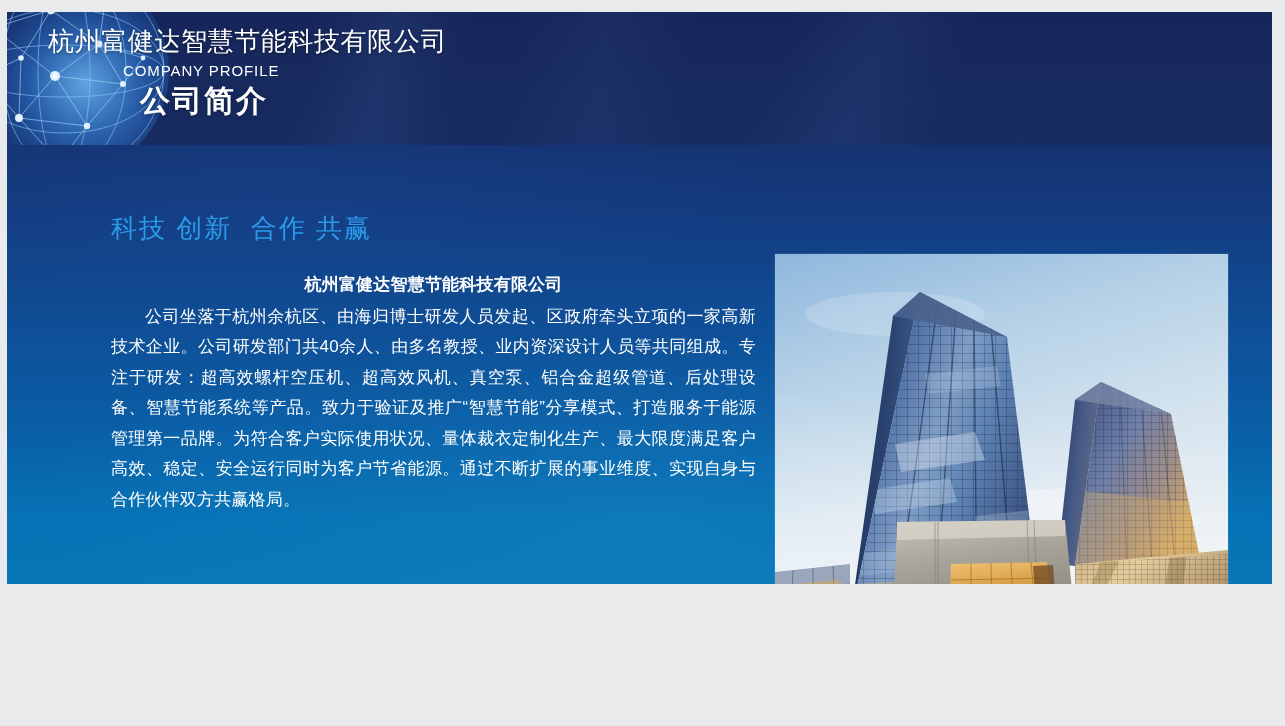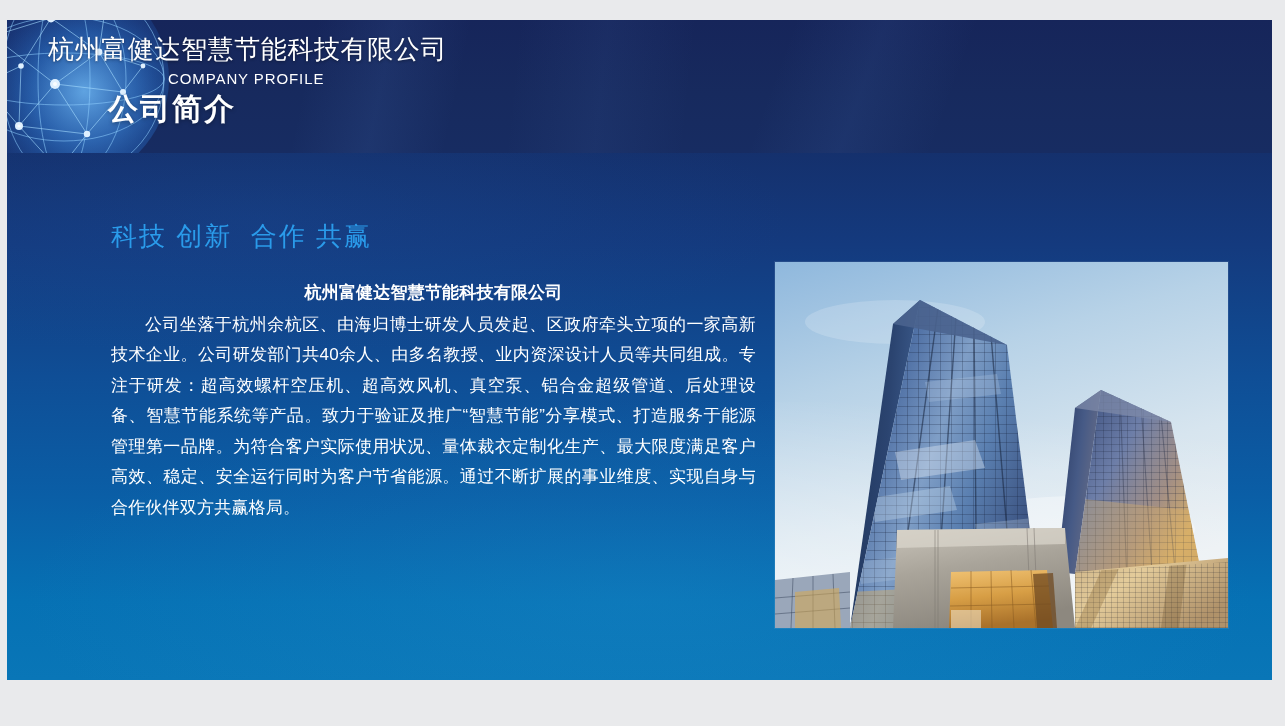--- a/index.html
+++ b/index.html
@@ -11,23 +11,23 @@
     width: 1285px;
     height: 726px;
     overflow: hidden;
     font-family: "Liberation Sans", "DejaVu Sans", sans-serif;
   }
 
   
   #slide {
     position: absolute;
     left: 7px;
-    top: 20px;
+    top: 12px;
     width: 1265px;
-    height: 660px;
+    height: 572px;
     overflow: hidden;
     background: linear-gradient(180deg,
         #17285c 0%,
         #152b63 12%,
         #143a7e 34%,
         #0f4e96 54%,
         #0a5ea6 72%,
         #0671b4 88%,
         #0976b7 100%);
   }
@@ -88,30 +88,30 @@
   #company-name-top {
     color: #ffffff;
     font-size: 26px;
     line-height: 30px;
     letter-spacing: .6px;
     font-weight: 400;
     text-shadow: 0 1px 3px rgba(0,0,0,.40);
   }
   #company-profile-en {
     margin-top: 6px;
-    margin-left: 120px;
+    margin-left: 75px;
     color: #ffffff;
     font-size: 15px;
     line-height: 18px;
     letter-spacing: .9px;
     font-weight: 400;
   }
   #company-profile-cn {
     margin-top: 2px;
-    margin-left: 60px;
+    margin-left: 92px;
     color: #ffffff;
     font-size: 30px;
     line-height: 38px;
     letter-spacing: 2px;
     font-weight: bold;
     text-shadow: 0 1px 4px rgba(0,0,0,.35);
   }
 
   
   #tagline {

